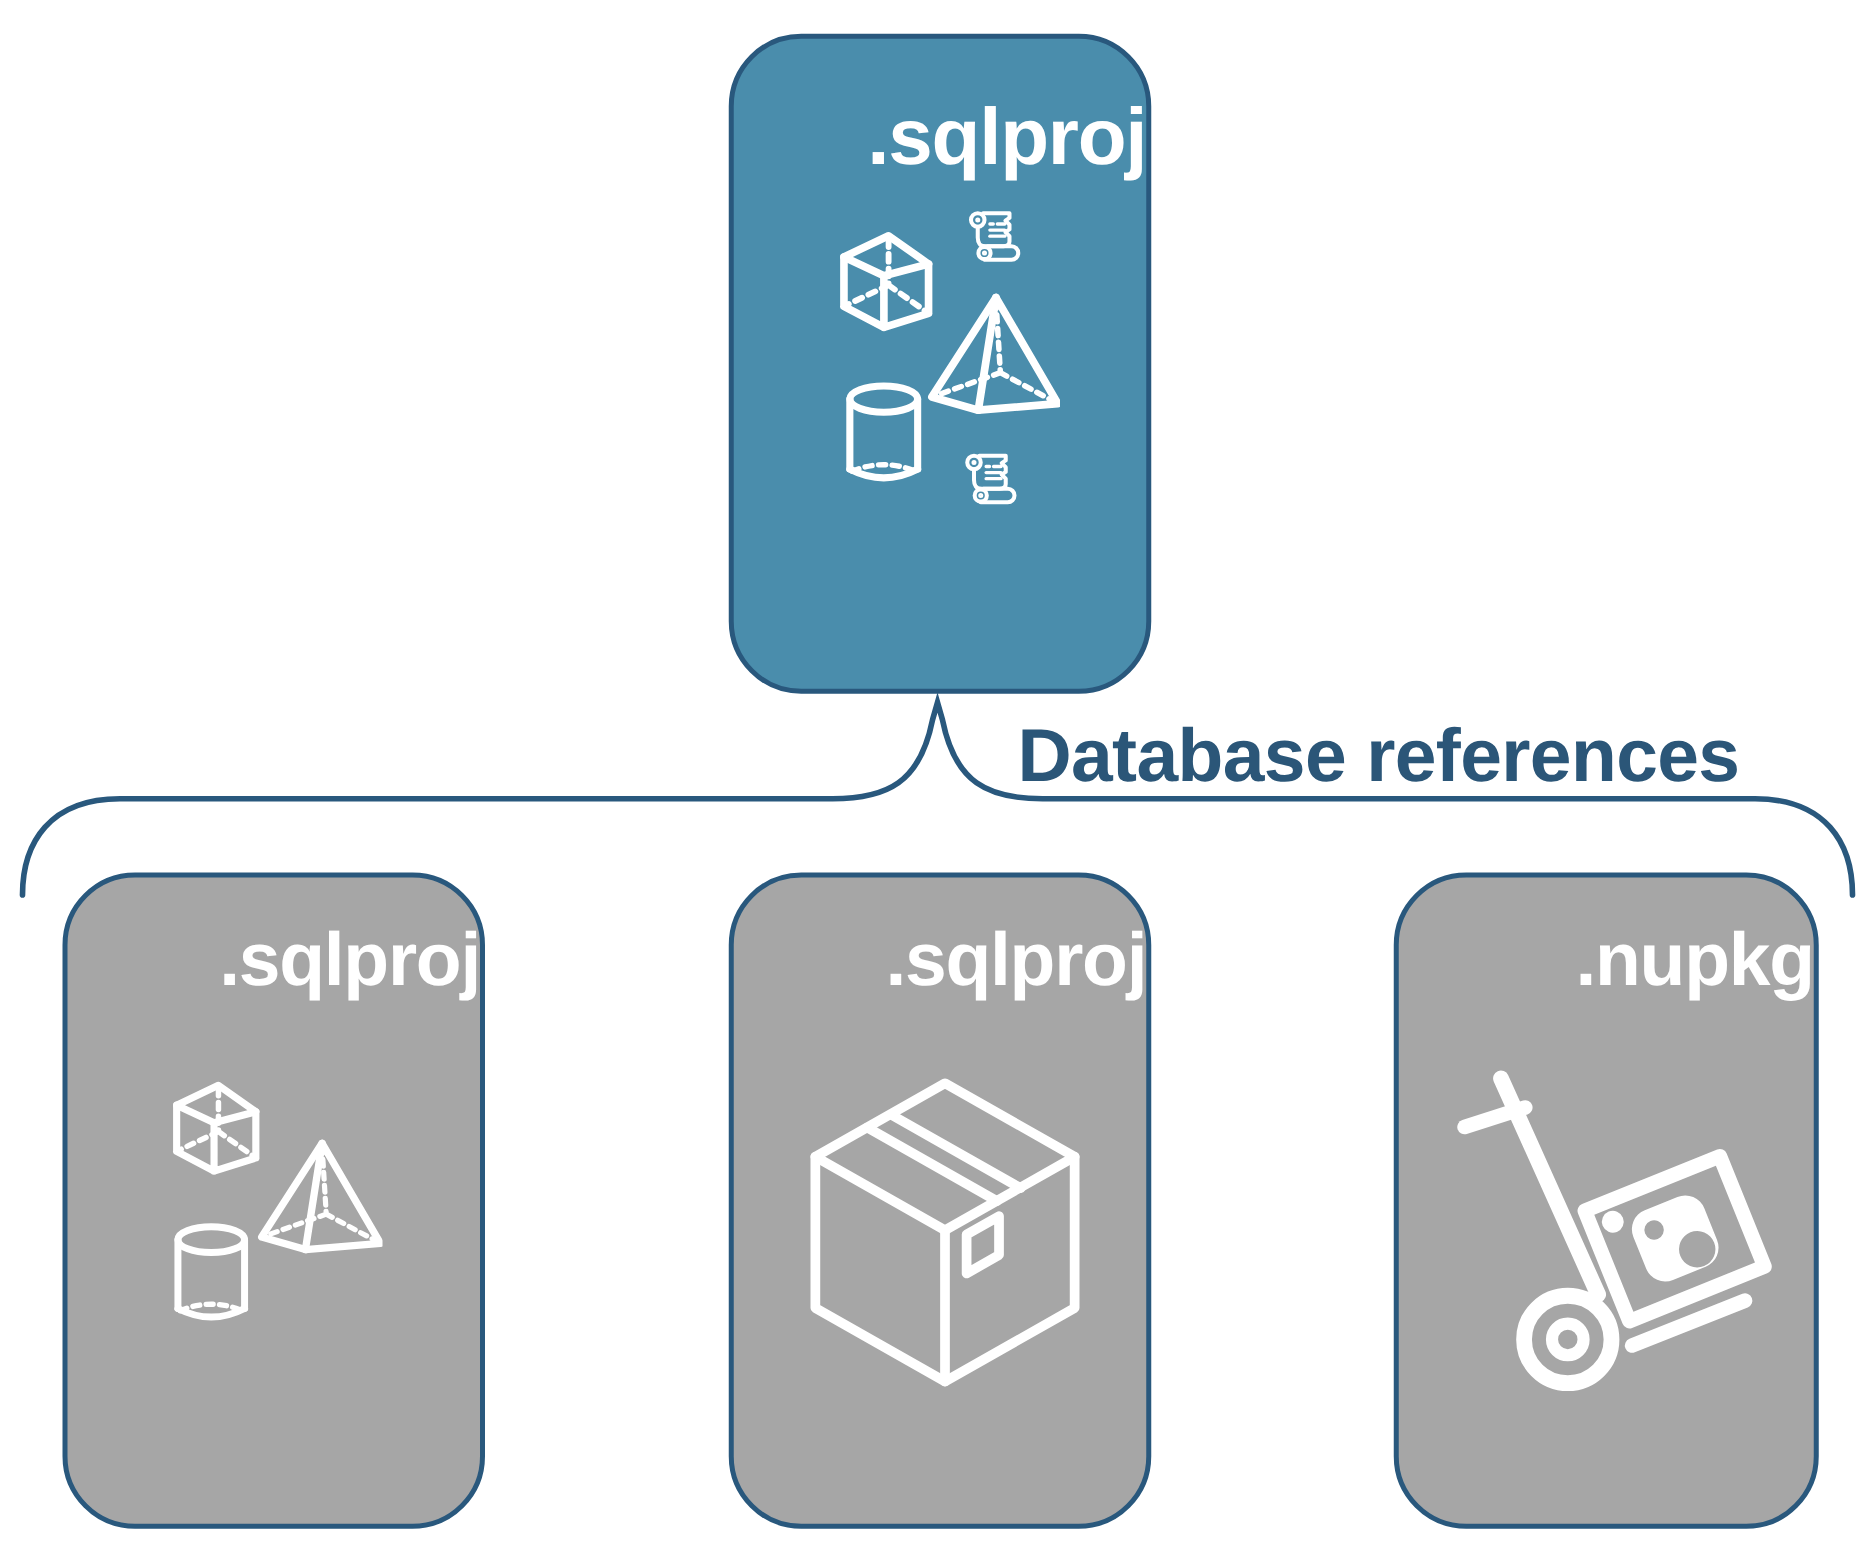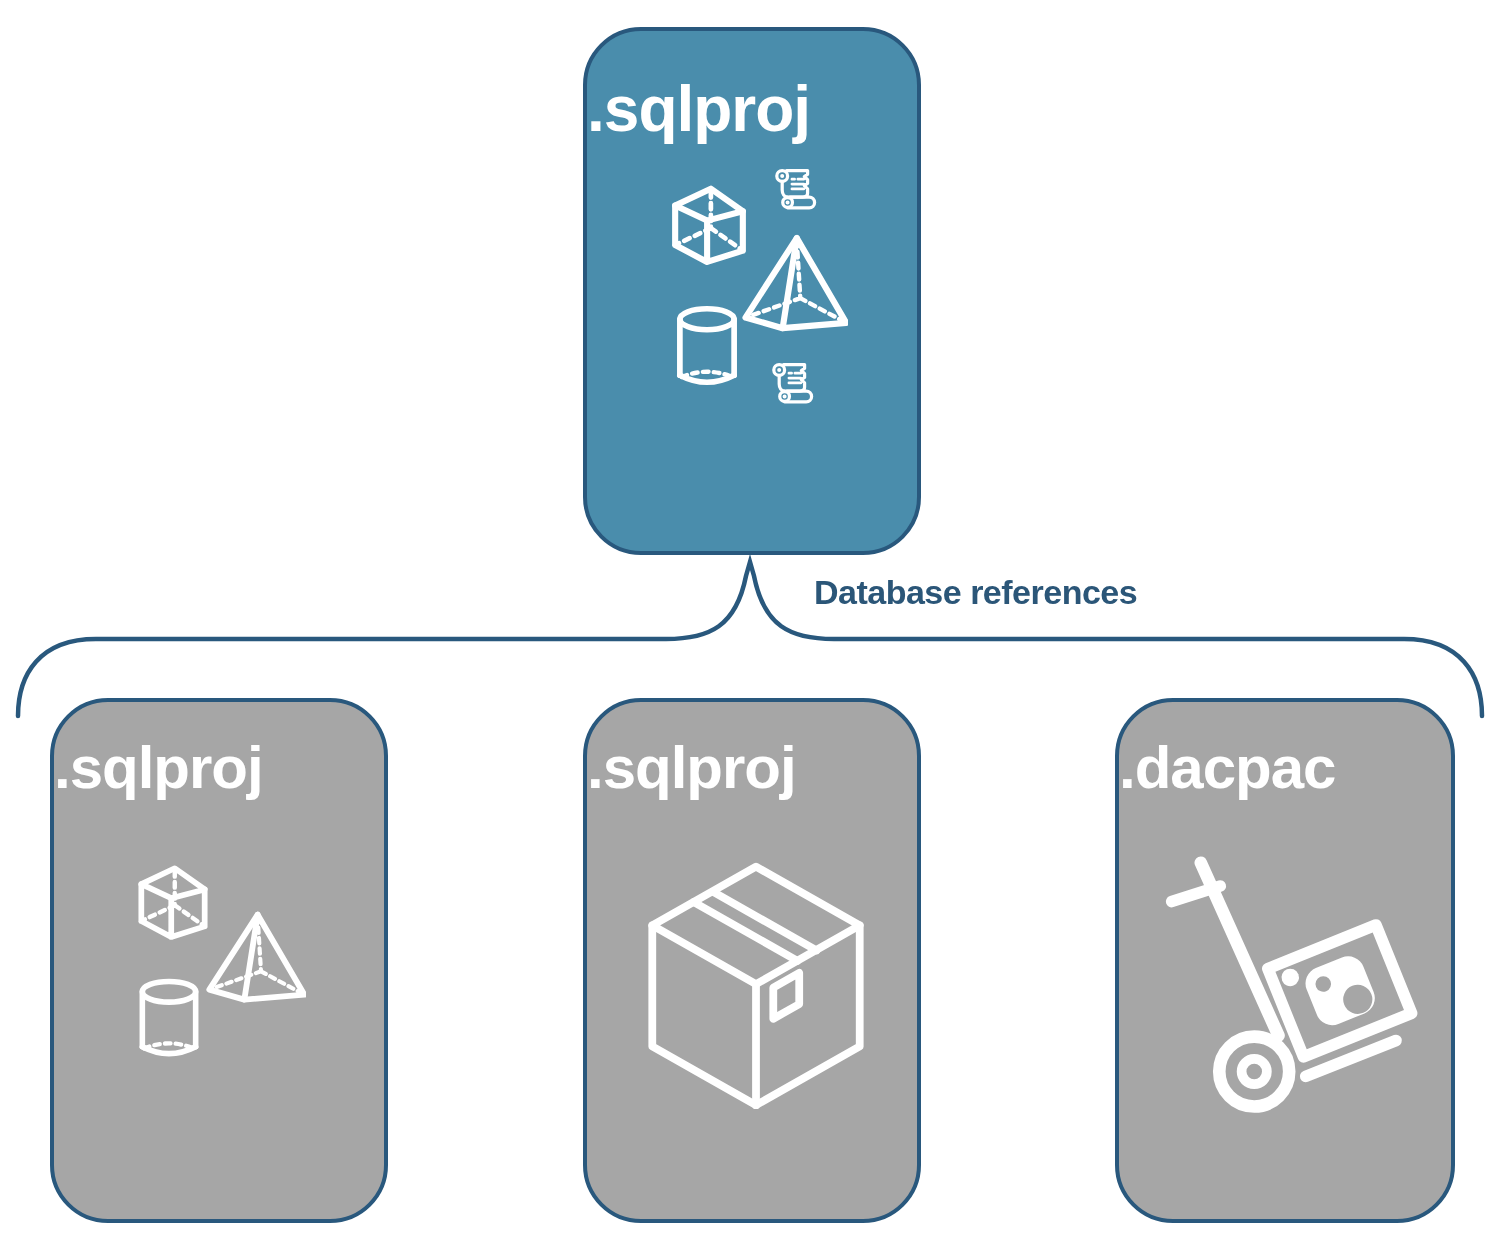--- a/index.html
+++ b/index.html
@@ -11,34 +11,34 @@
     position:absolute;box-sizing:border-box;
     border:4.5px solid var(--border-color,#29587d);
     border-radius:58px;
   }
   .box--parent{left:583px;top:27px;width:338px;height:528px;background:var(--parent-fill,#4a8dac);}
   .box--child{top:698px;height:525px;background:var(--child-fill,#a6a6a6);}
   .box--child1{left:50px;width:338px;}
   .box--child2{left:583px;width:338px;}
   .box--child3{left:1115px;width:340px;}
   .node-title{
-    color:#ffffff;font-weight:bold;text-align:left;line-height:1;
+    color:#ffffff;font-weight:bold;text-align:right;line-height:1;
     letter-spacing:-1px;
   }
   .box--parent .node-title{font-size:64px;margin-top:46px;}
   .box--child .node-title{font-size:60px;margin-top:36px;}
   .icon-cluster{position:absolute;}
   .cluster--parent{left:43px;top:118px;width:300px;height:300px;}
   .cluster--child1{left:62px;top:148px;width:220px;height:230px;}
   .cluster--child2{left:48px;top:136px;width:242px;height:282px;}
   .cluster--child3{left:41px;top:151px;width:272px;height:272px;}
   .brace-svg{position:absolute;left:0;top:520px;width:1500px;height:240px;}
   .connector-label{
     position:absolute;left:814px;top:575px;
-    font-size:34px;font-weight:bold;line-height:1;
+    font-size:60px;font-weight:bold;line-height:1;
     color:var(--label-text,#2b5678);letter-spacing:-0.5px;
     white-space:nowrap;
   }
 </style>
 </head>
 <body>
 
 <svg width="0" height="0" style="position:absolute" aria-hidden="true">
   <defs>
     <symbol id="sym-cube" viewBox="0 0 100 100">
@@ -136,19 +136,19 @@
   </div>
 
   <div class="box box--child box--child2">
     <div class="node-title">.sqlproj</div>
     <svg class="icon-cluster cluster--child2" viewBox="0 0 280 320">
       <use href="#sym-package" x="0" y="0" width="280" height="320"></use>
     </svg>
   </div>
 
   <div class="box box--child box--child3">
-    <div class="node-title">.dacpac</div>
+    <div class="node-title">.nupkg</div>
     <svg class="icon-cluster cluster--child3" viewBox="0 0 280 280">
       <use href="#sym-handtruck" x="0" y="0" width="280" height="280"></use>
     </svg>
   </div>
 
 </div>
 
 </body></html>

